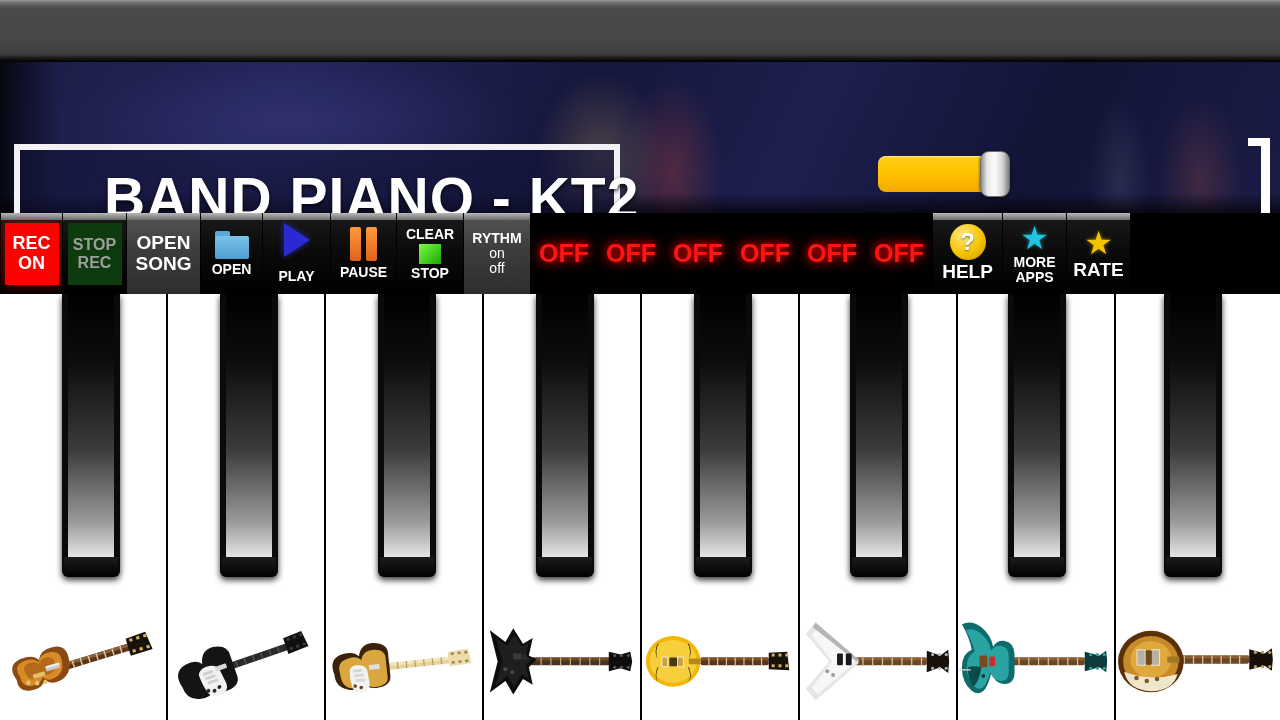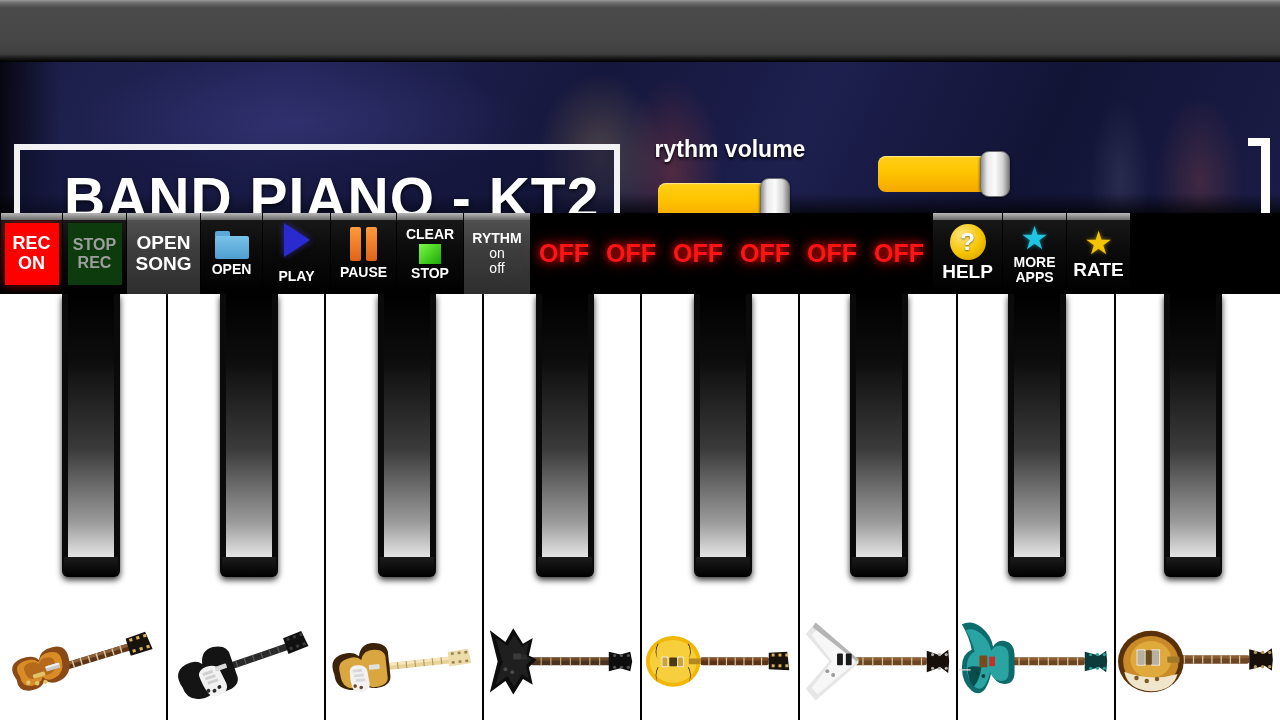--- a/index.html
+++ b/index.html
@@ -28,21 +28,21 @@
   }
   .hdr-dark-l { position:absolute; left:0; top:0; width:60px; height:100%;
                 background:linear-gradient(to right,rgba(0,0,0,.75),rgba(0,0,0,0)); }
   .hdr-shade-b { position:absolute; left:0; bottom:0; width:100%; height:20px;
                 background:linear-gradient(to bottom,rgba(0,0,0,0),rgba(0,0,0,.7)); }
 
   .title-box { position:absolute; left:14px; top:82px; width:606px; height:108px;
                border:6px solid #f2f2f4; background:rgba(18,20,56,.55);
                display:flex; align-items:center; }
   .title-text { font-size:57px; font-weight:bold; color:#fff; letter-spacing:1px;
-                padding-left:44px; text-shadow:0 2px 4px rgba(0,0,0,.8); white-space:nowrap; }
+                padding-left:44px; text-shadow:0 2px 4px rgba(0,0,0,.8); white-space:nowrap;margin-left:40px; }
 
   .bracket { position:absolute; right:8px; top:76px; width:26px; height:126px; }
   .bracket i { position:absolute; background:#fff; display:block; }
   .bracket .b-v { right:2px; top:0; width:9px; height:126px; }
   .bracket .b-t { right:2px; top:0; width:22px; height:8px; }
 
   
   .vol { position:absolute; top:74px; }
   .vol-label { font-size:23px; font-weight:bold; color:#fff; text-align:center;
                text-shadow:0 2px 3px rgba(0,0,0,.9); white-space:nowrap; }
@@ -135,28 +135,20 @@
 
     <div class="title-box">
       <div class="title-text">BAND PIANO - KT2</div>
     </div>
 
     <div class="bracket">
       <i class="b-v"></i>
         <i class="b-t"></i>
     </div>
 
-    <div class="vol" style="left:640px; width:180px;">
-      <div class="vol-label">rythm volume</div>
-      <div class="slider">
-        <div class="slider-track" style="left:18px; width:126px;"></div>
-        <div class="slider-thumb" style="left:120px;"></div>
-      </div>
-
-    </div>
 
     <div class="vol" style="left:860px; width:180px;">
       <div class="slider">
         <div class="slider-track" style="left:18px; width:126px;"></div>
         <div class="slider-thumb" style="left:120px;"></div>
       </div>
 
     </div>
 
   </div>

